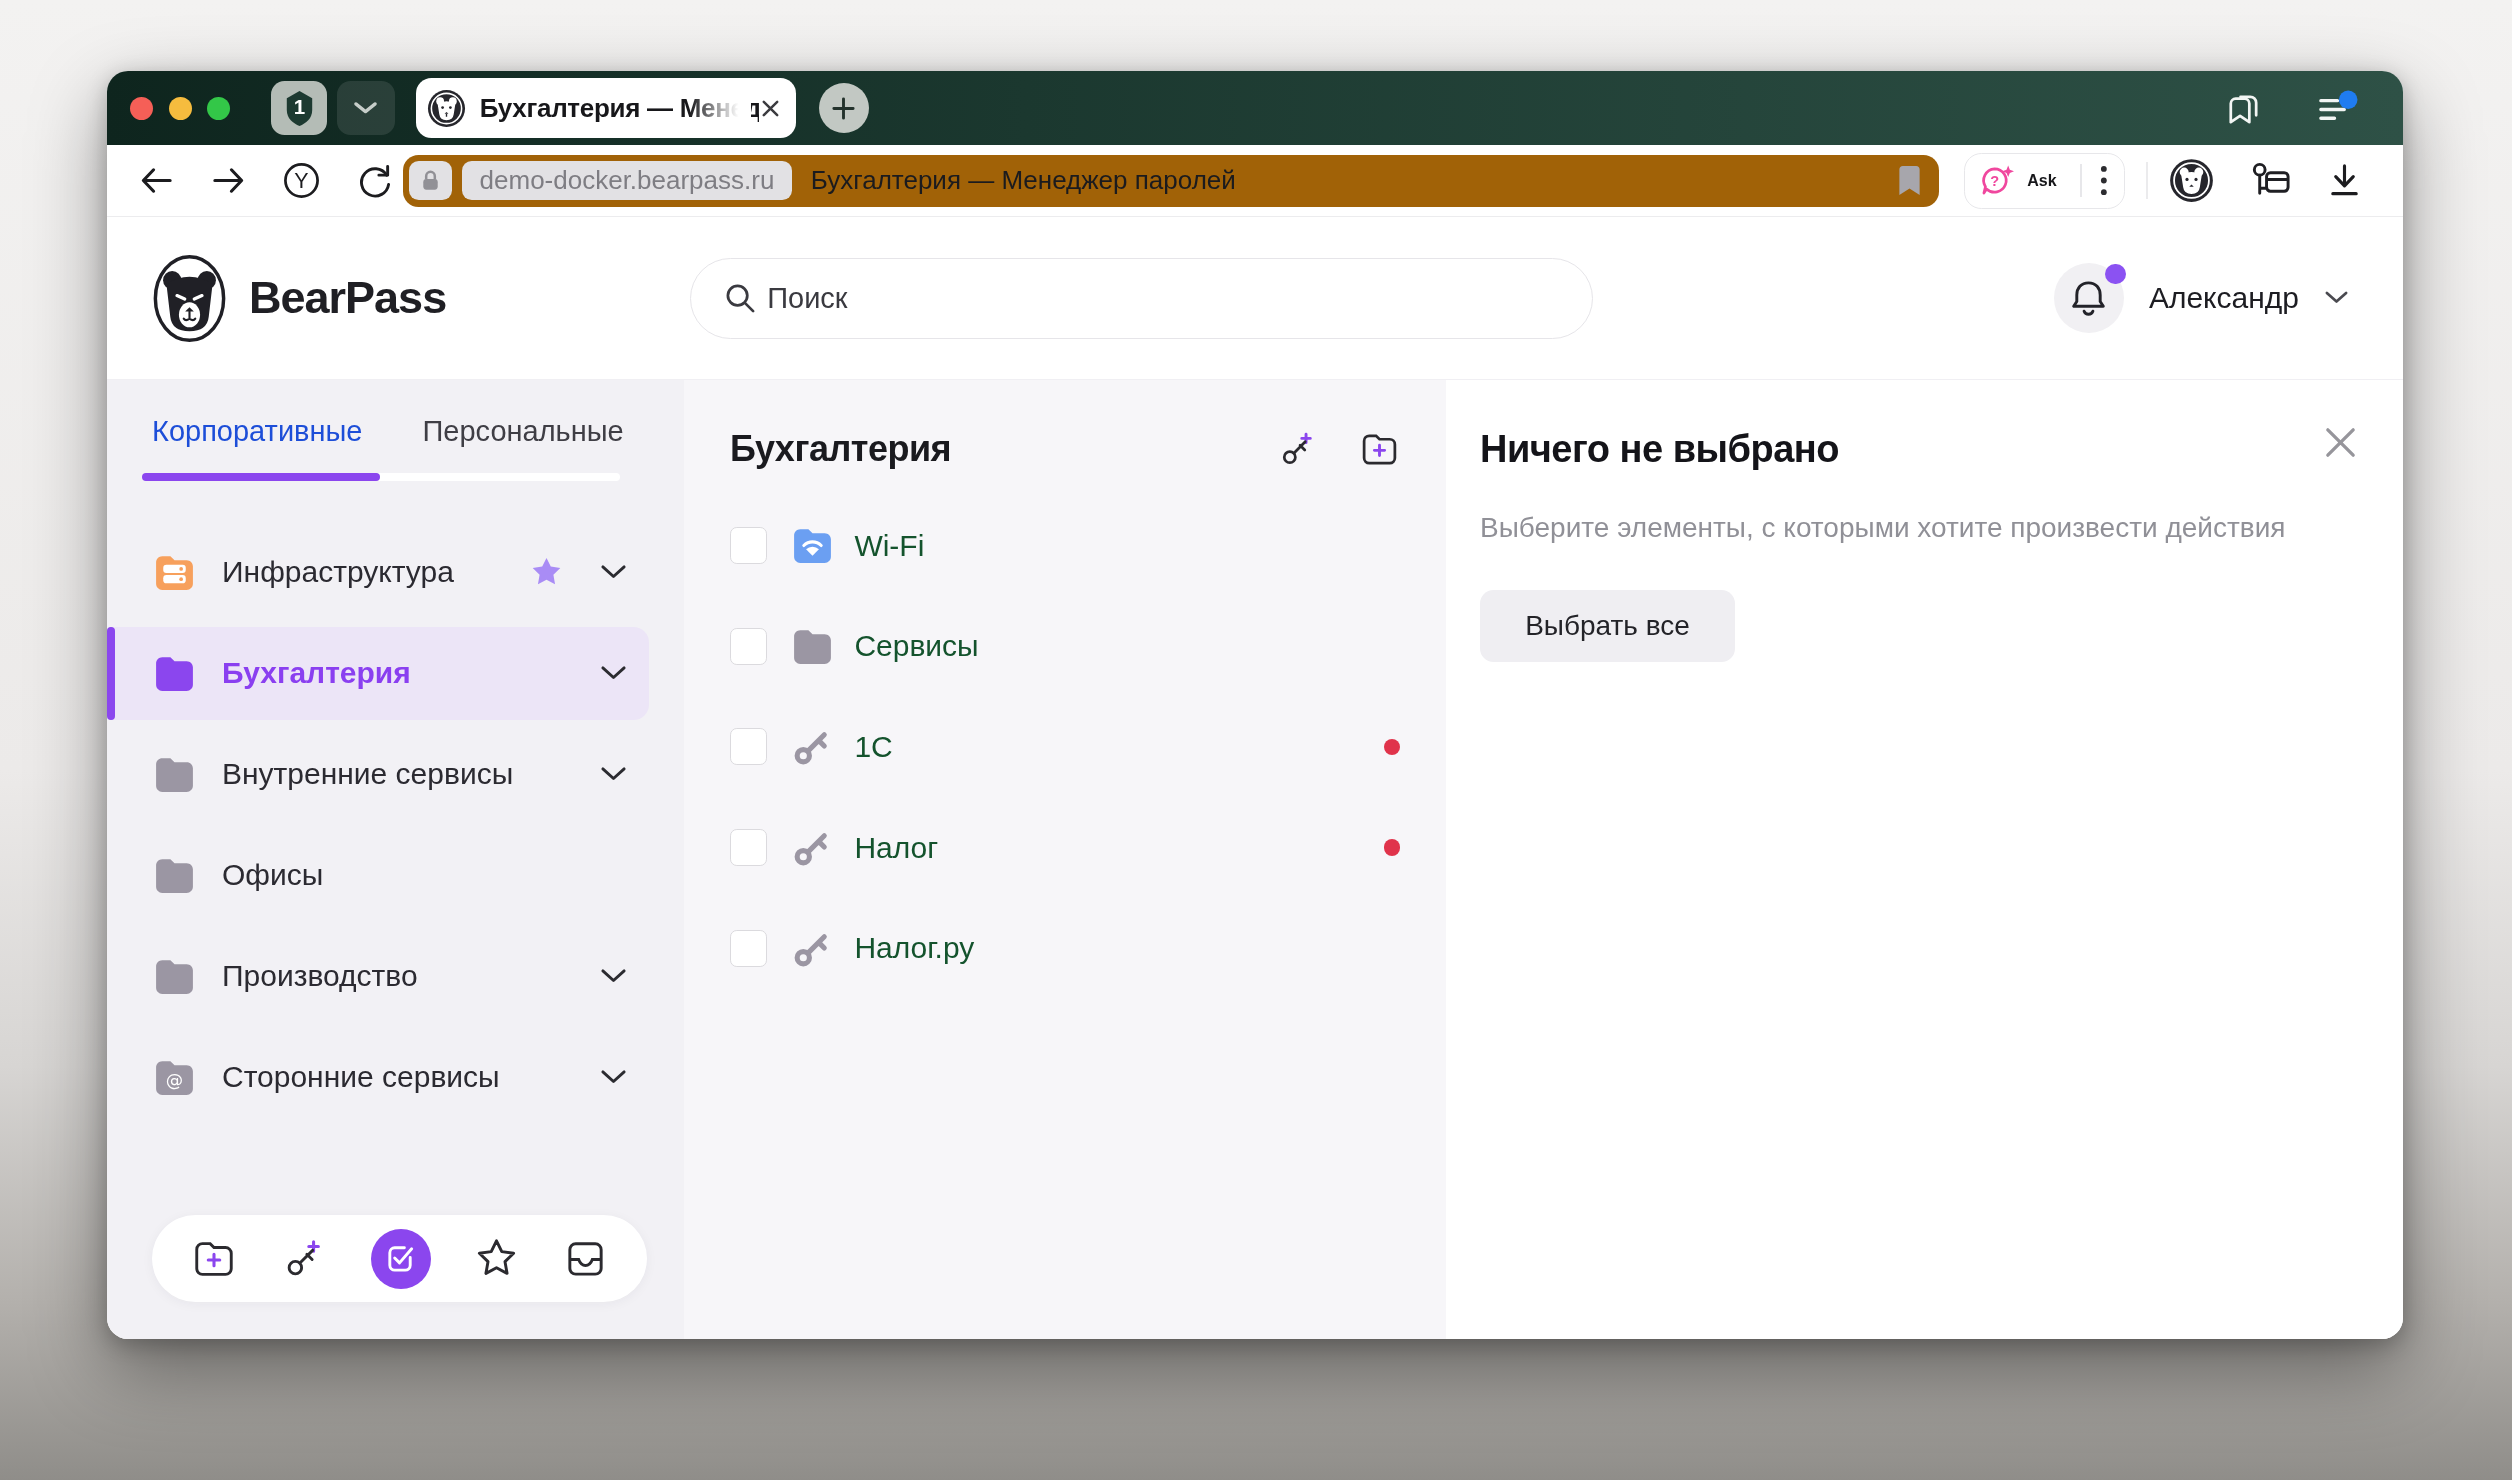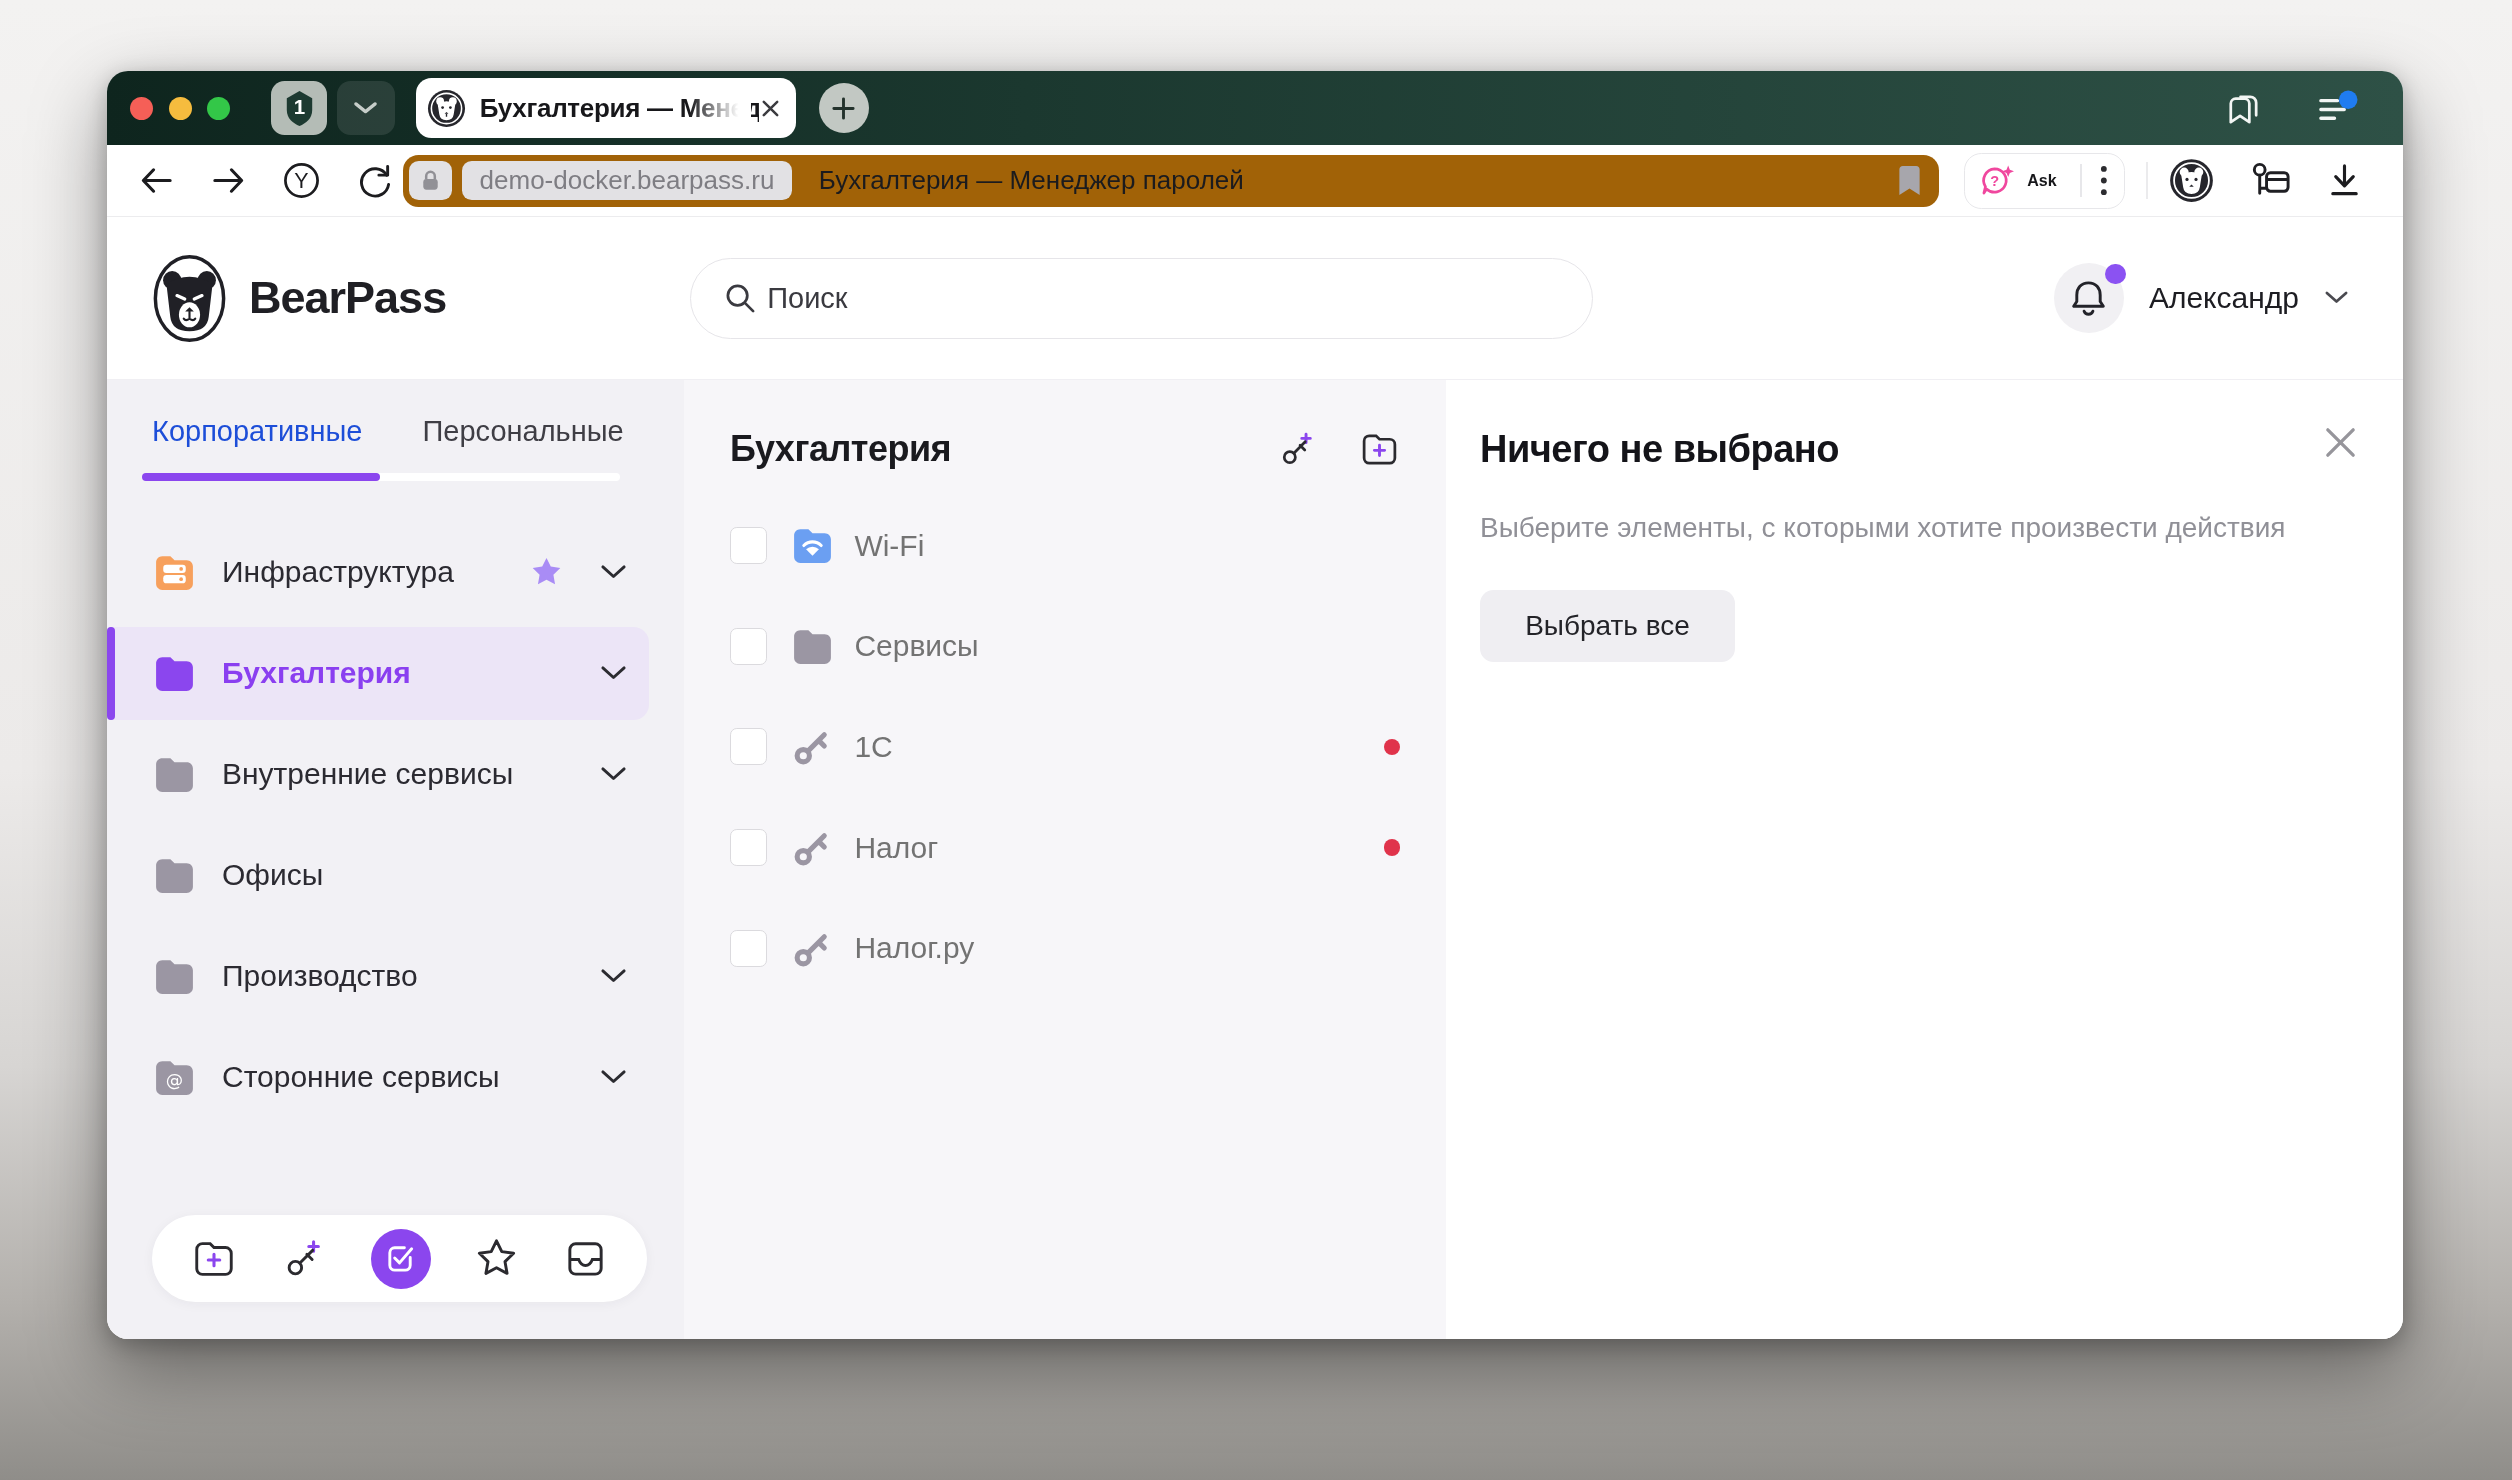--- a/index.html
+++ b/index.html
@@ -32,21 +32,21 @@
   .tab-close { position:relative; z-index:2; flex:0 0 auto; display:flex; }
   .newtab-btn { width:50px; height:50px; border-radius:50%; background:#c2c8c3; margin-left:23px; display:flex; align-items:center; justify-content:center; }
   .tabbar-spacer { flex:1; }
   .tabbar-right { display:flex; align-items:center; gap:50px; }
   
   .navbar { height:72px; flex:0 0 72px; background:#fff; display:flex; align-items:center; padding:0 39px 0 31px; border-bottom:1px solid #ececee; }
   .nav-btn { display:flex; align-items:center; justify-content:center; margin-right:35px; }
   .addr { flex:1; height:52px; background:#a16207; border-radius:15.5px; display:flex; align-items:center; padding:0 15.5px 0 6.8px; margin:0 25px 0 3.9px; }
   .lock-chip { width:43px; height:39px; background:#e2e1e4; border-radius:9.7px; display:flex; align-items:center; justify-content:center; margin-right:9.7px; }
   .url-chip { height:39px; background:#e2e1e4; border-radius:9.7px; padding:0 17.4px; display:flex; align-items:center; font-size:26px; color:#7e7d83; }
-  .addr-title { margin-left:27px; font-size:26px; color:#1b1b1e; }
+  .addr-title { margin-left:19px; font-size:26px; color:#1b1b1e; }
   .addr-spacer { flex:1; }
   .ask-group { height:56px; border:1.9px solid #e7e7ea; border-radius:17.4px; display:flex; align-items:center; padding:0 15.5px 0 15.5px; }
   .ask-label { font-size:16px; font-weight:bold; color:#17171a; margin-left:12px; }
   .ask-divider { width:1.9px; height:33px; background:#e7e7ea; margin:0 17.4px 0 23px; }
   .chrome-sep { width:1.9px; height:37px; background:#ebebed; margin:0 21px; }
   .ext-btn { display:flex; align-items:center; justify-content:center; margin-right:33px; }
   .ext-btn:last-child { margin-right:0; }
   
   .appheader { height:163px; flex:0 0 163px; background:#fff; display:flex; align-items:center; padding:0 54px 0 45px; border-bottom:1px solid #f0eff3; }
   .brand { display:flex; align-items:center; gap:22px; }
@@ -79,21 +79,21 @@
   .check-btn { width:60px; height:60px; border-radius:50%; background:#8b46ee; display:flex; align-items:center; justify-content:center; }
   
   .main { width:762px; flex:0 0 762px; background:#f7f6f9; padding:48px 46px 0 46px; }
   .main-header { display:flex; align-items:center; }
   .main-title { font-size:36px; font-weight:bold; color:#1a1a1f; letter-spacing:-0.5px; }
   .main-actions { margin-left:auto; display:flex; gap:41px; align-items:center; }
   .list { margin-top:29px; display:flex; flex-direction:column; gap:7.7px; }
   .row { height:93px; display:flex; align-items:center; }
   .checkbox { width:37px; height:37px; flex:0 0 37px; border:1.9px solid #dbdade; border-radius:6.8px; background:#fff; }
   .row-icon { margin-left:23px; display:flex; }
-  .row-label { margin-left:19.4px; font-size:30px; color:#737373; }
+  .row-label { margin-left:19.4px; font-size:30px; color:#14532d; }
   .row-dot { margin-left:auto; width:16.5px; height:16.5px; border-radius:50%; background:#e0334b; }
   
   .panel { flex:1; background:#fff; padding:48px 43px 0 34px; position:relative; }
   .panel-title { font-size:38px; font-weight:bold; color:#141419; letter-spacing:-0.5px; }
   .panel-close { position:absolute; top:43px; right:43px; display:flex; }
   .panel-sub { margin-top:41px; font-size:28px; color:#909097; }
   .panel-btn { margin-top:46px; width:255px; height:72px; background:#efeef2; border:none; border-radius:13.5px; font-family:inherit; font-size:28px; color:#232328; }
 </style>
 </head>
 <body>

